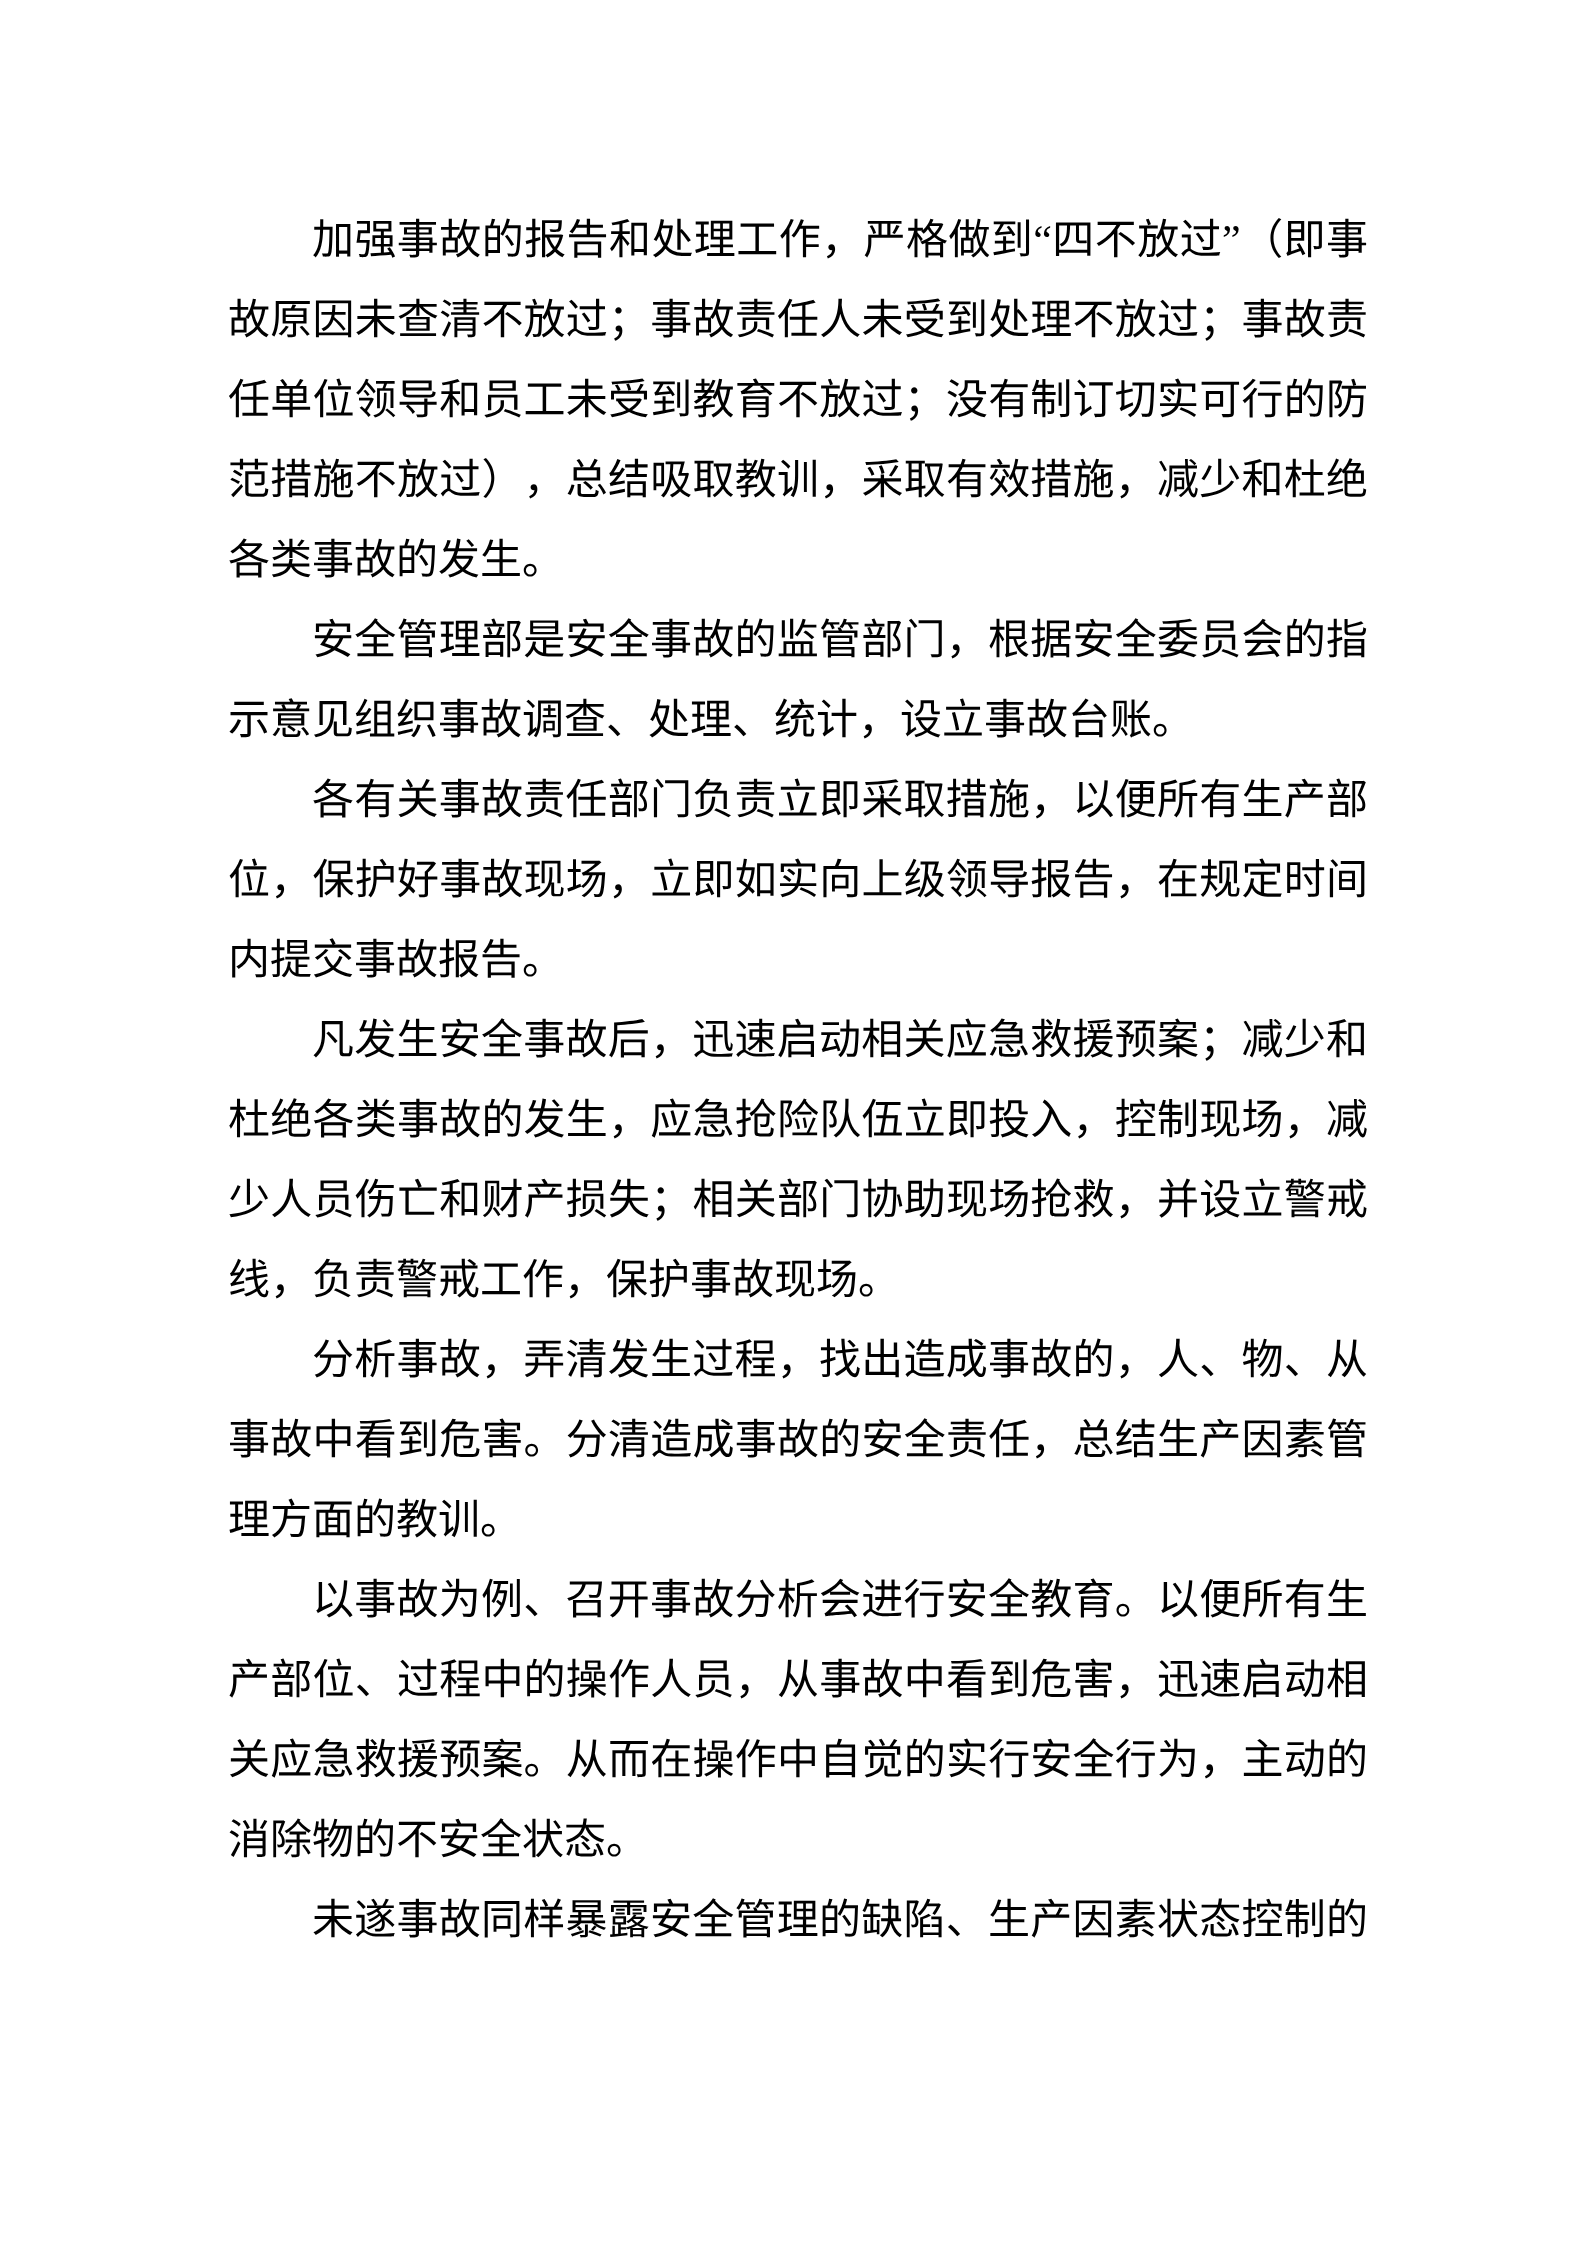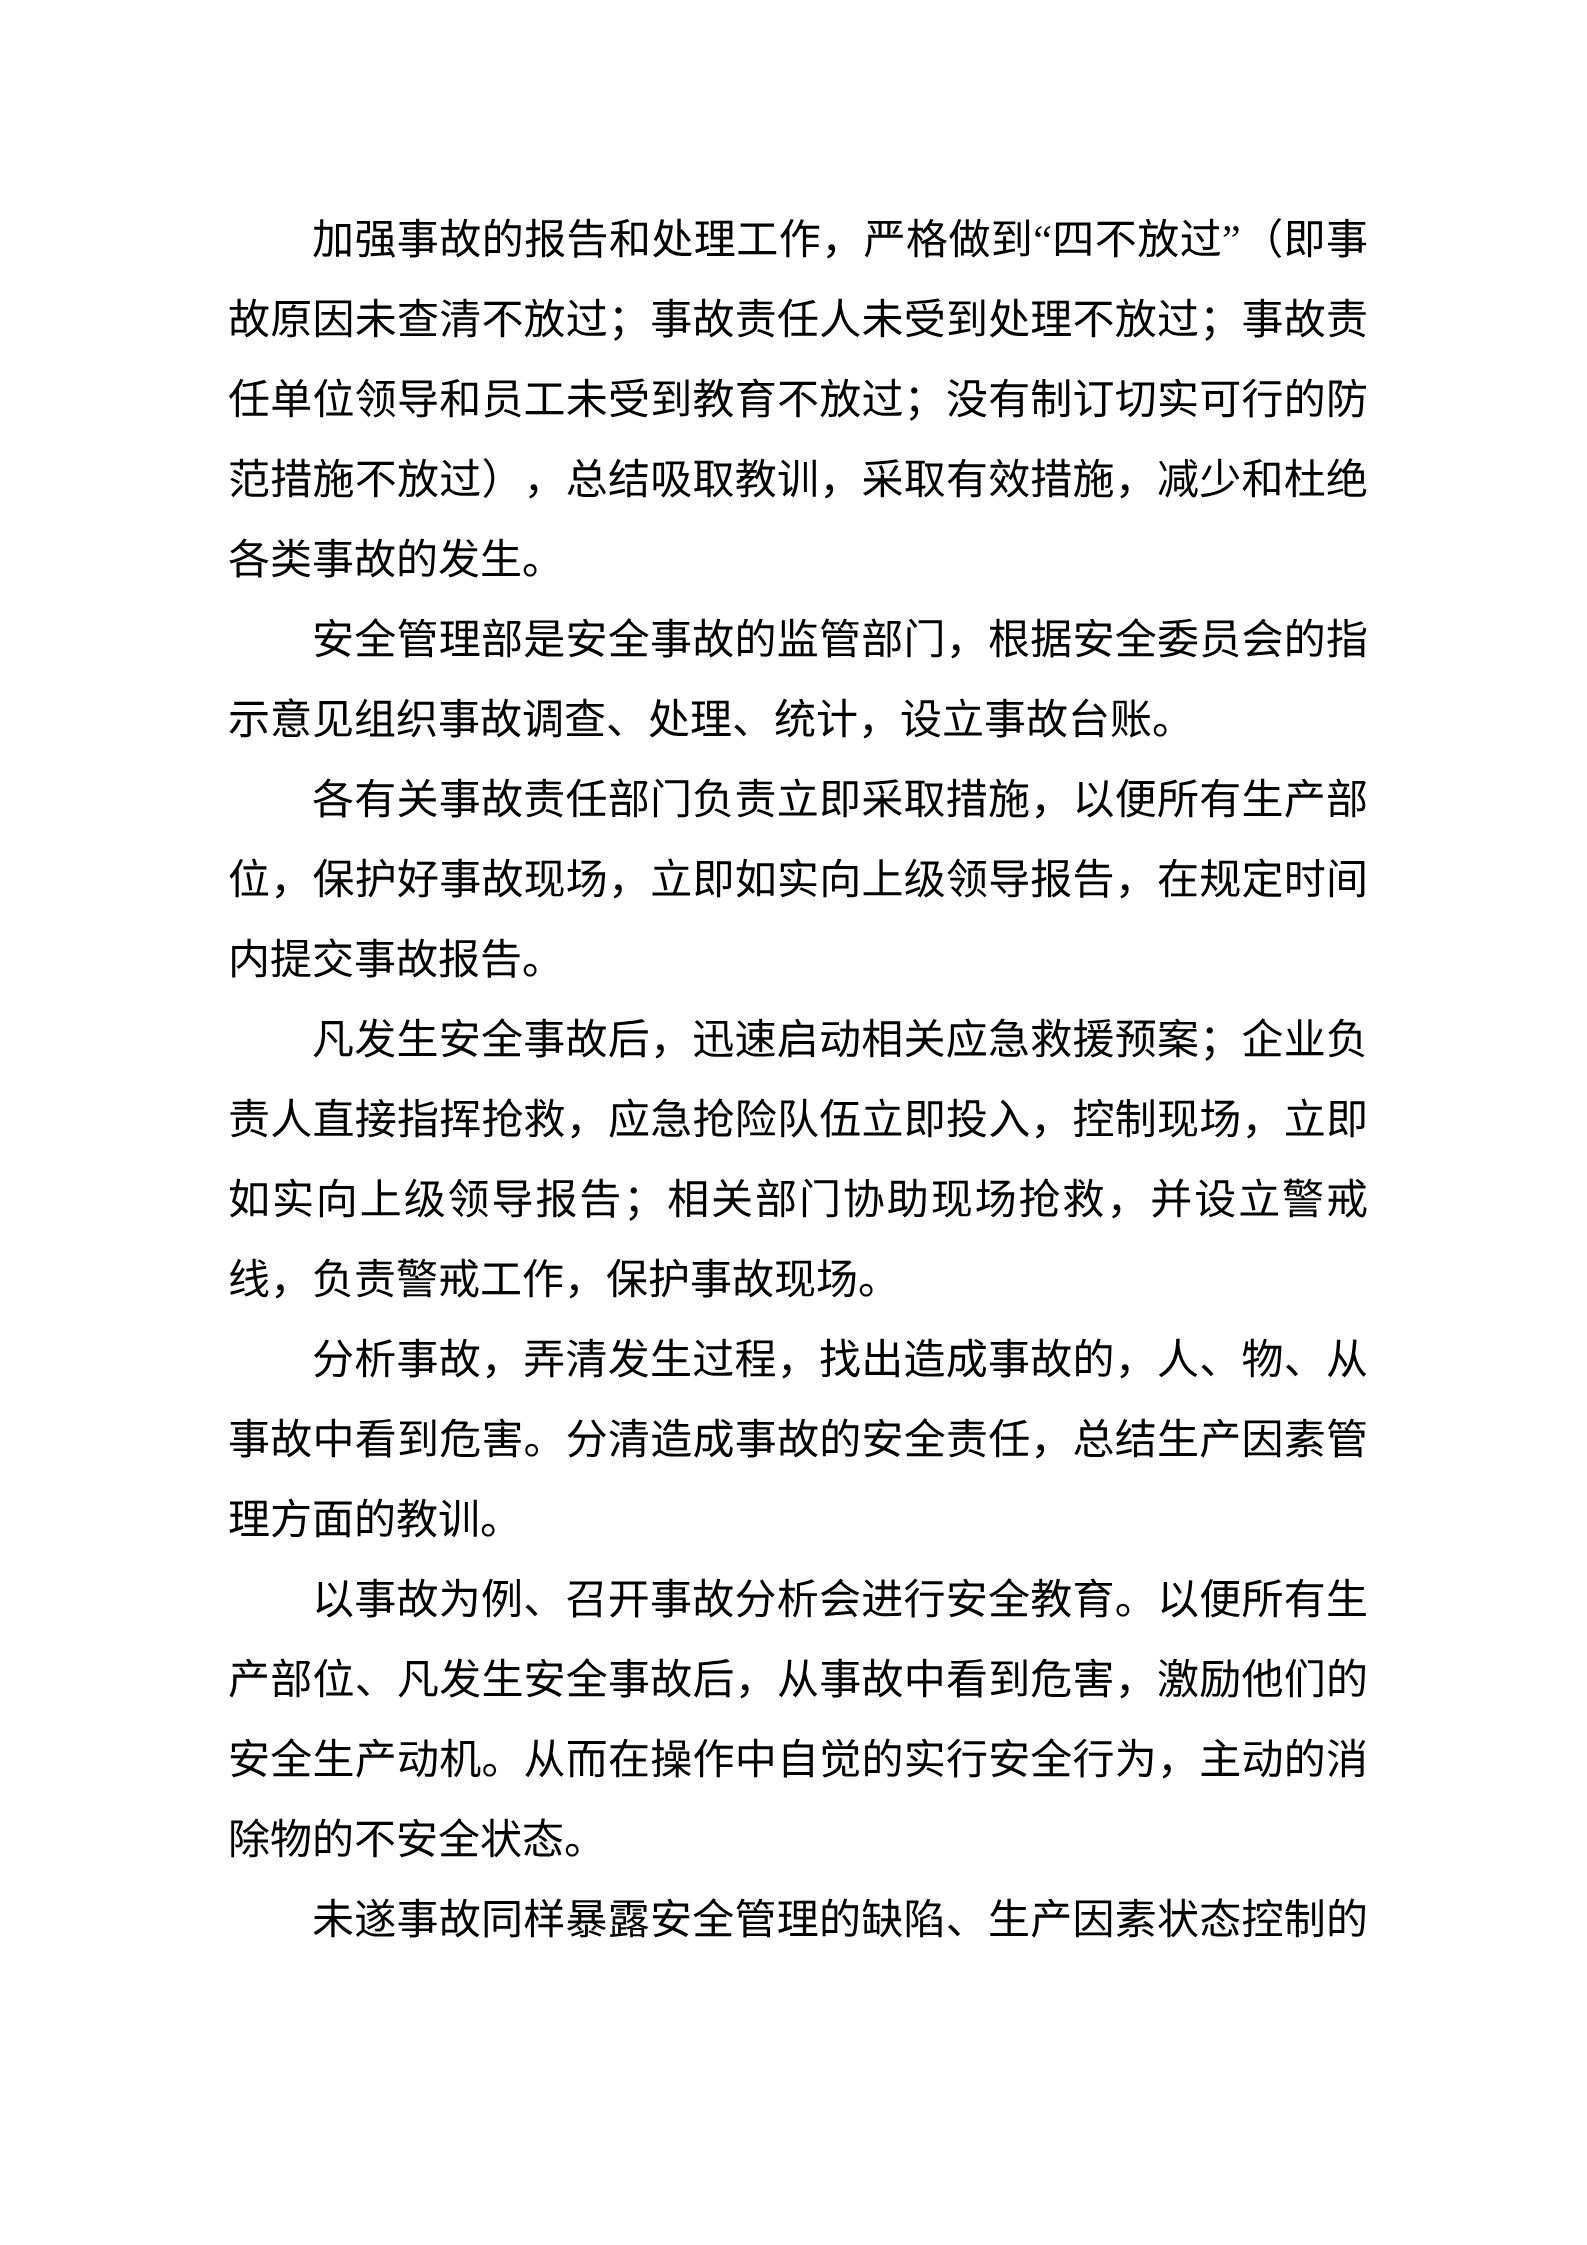--- a/index.html
+++ b/index.html
@@ -37,18 +37,18 @@
   }
 </style>
 </head>
 <body>
 
 <div class="page" style="background: rgb(255, 255, 255);">
   <main class="text-block" style="color: rgb(0, 0, 0);">
     <p class="para">加强事故的报告和处理工作，严格做到“四不放过”（即事故原因未查清不放过；事故责任人未受到处理不放过；事故责任单位领导和员工未受到教育不放过；没有制订切实可行的防范措施不放过），总结吸取教训，采取有效措施，减少和杜绝各类事故的发生。</p>
     <p class="para">安全管理部是安全事故的监管部门，根据安全委员会的指示意见组织事故调查、处理、统计，设立事故台账。</p>
     <p class="para">各有关事故责任部门负责立即采取措施，以便所有生产部位，保护好事故现场，立即如实向上级领导报告，在规定时间内提交事故报告。</p>
-    <p class="para">凡发生安全事故后，迅速启动相关应急救援预案；企业负责人直接指挥抢救，应急抢险队伍立即投入，控制现场，立即如实向上级领导报告；相关部门协助现场抢救，并设立警戒线，负责警戒工作，保护事故现场。</p>
+    <p class="para">凡发生安全事故后，迅速启动相关应急救援预案；减少和杜绝各类事故的发生，应急抢险队伍立即投入，控制现场，减少人员伤亡和财产损失；相关部门协助现场抢救，并设立警戒线，负责警戒工作，保护事故现场。</p>
     <p class="para">分析事故，弄清发生过程，找出造成事故的，人、物、从事故中看到危害。分清造成事故的安全责任，总结生产因素管理方面的教训。</p>
-    <p class="para">以事故为例、召开事故分析会进行安全教育。以便所有生产部位、凡发生安全事故后，从事故中看到危害，激励他们的安全生产动机。从而在操作中自觉的实行安全行为，主动的消除物的不安全状态。</p>
+    <p class="para">以事故为例、召开事故分析会进行安全教育。以便所有生产部位、过程中的操作人员，从事故中看到危害，迅速启动相关应急救援预案。从而在操作中自觉的实行安全行为，主动的消除物的不安全状态。</p>
     <p class="para">未遂事故同样暴露安全管理的缺陷、生产因素状态控制的薄弱。因此，根据安全委员会的指示意见组织事故调查，调查、</p>
   </main>
 </div>
 
 </body></html>

